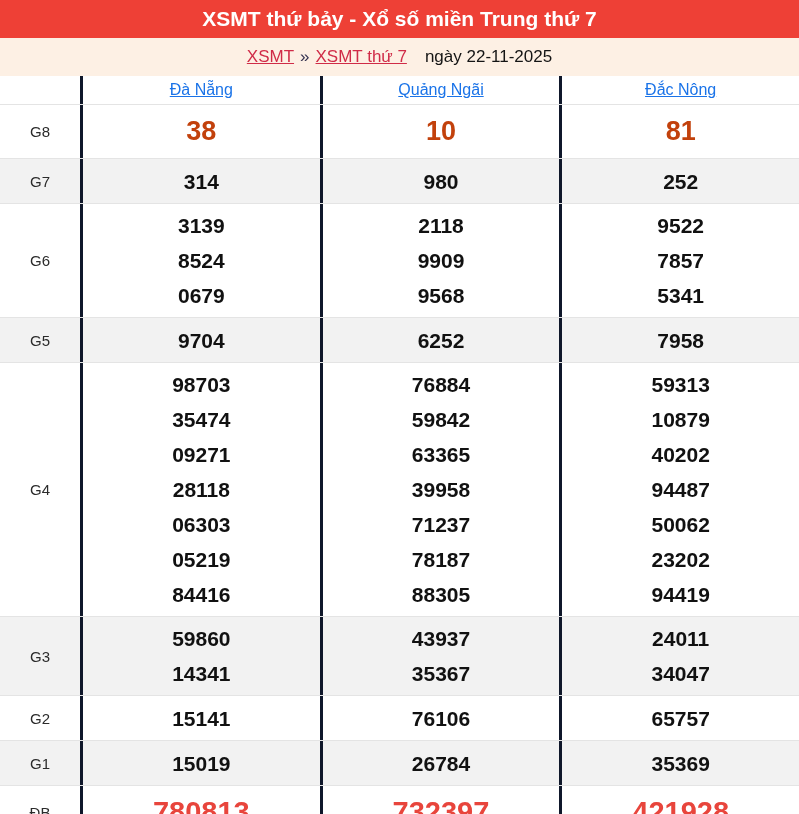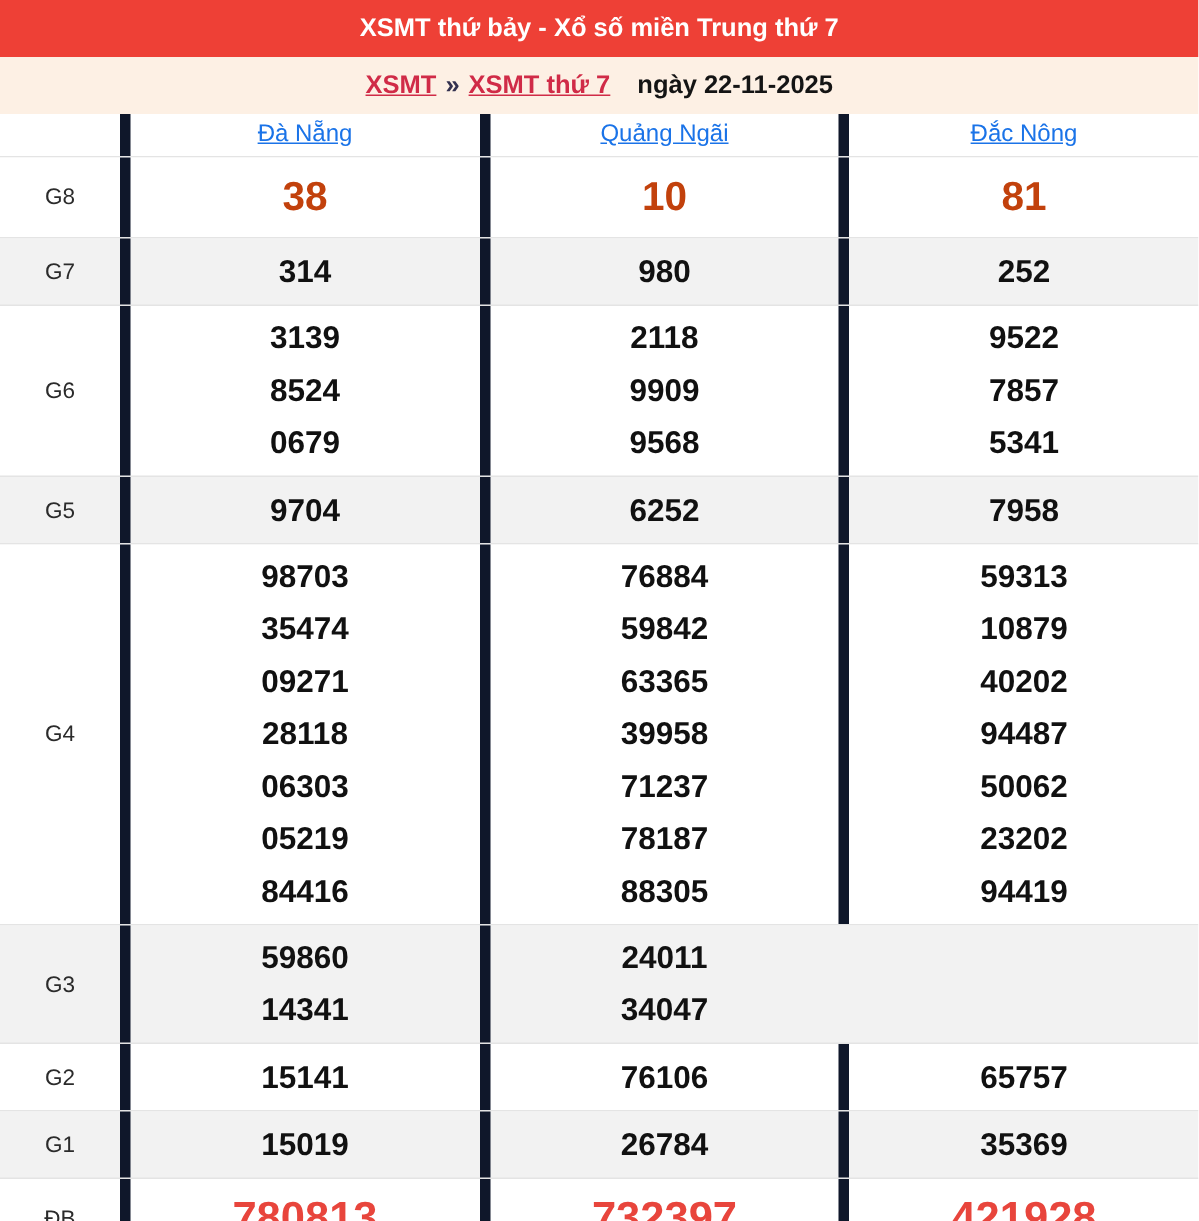--- a/index.html
+++ b/index.html
@@ -10,28 +10,28 @@
     font-family: "Liberation Sans", sans-serif;
     color: #1c1c1c;
   }
   
   .topbar {
     background: #ee4036;
     height: 38px;
     display: flex; align-items: center; justify-content: center;
   }
   .topbar .title {
-    color: #ffffff; font-size: 17px; font-weight: bold; margin: 0;
+    color: #ffffff; font-size: 21px; font-weight: bold; margin: 0;
   }
   
   .crumbbar {
     background: #fdf0e4;
     height: 38px;
     display: flex; align-items: center; justify-content: center;
-    font-size: 17px; font-weight: bold; color: #141414;
+    font-size: 17px; font-weight: normal; color: #141414;
     white-space: pre;
   }
   .crumbbar a { color: #d02b47; text-decoration: underline; cursor: pointer; }
   .crumbbar .sep { color: #33314f; padding: 0 6px; }
   .crumbbar .date { margin-left: 18px; }
 
   
   .results { width: 799px; }
   .row {
     display: grid;
@@ -39,21 +39,21 @@
     border-bottom: 1px solid #e4e4e4;
     background: #ffffff;
   }
   .row.stripe { background: #f2f2f2; }
   .cell {
     display: flex; flex-direction: column;
     align-items: center; justify-content: center;
     min-height: 44px;
     padding: 2px 0;
   }
-  .data-cell { border-left: 7px solid #0f172a; }
+  .data-cell { border-left: 3px solid #0f172a; }
   .label-cell {
     font-size: 15px; color: #2b2b2b; font-weight: normal;
   }
   
   .head-row .cell { min-height: 28px; padding: 1px 0; }
   .head-row a {
     color: #1a73e8; font-size: 16px; text-decoration: underline; cursor: pointer;
   }
   
   .val {
@@ -181,20 +181,24 @@
     </div>
   </div>
 
   <div class="row stripe row-multi">
     <div class="cell label-cell">G3</div>
     <div class="cell data-cell">
       <div class="val">59860</div>
       <div class="val">14341</div>
     </div>
     <div class="cell data-cell">
+      <div class="val">43937</div>
+      <div class="val">35367</div>
+    </div>
+    <div class="cell data-cell">
       <div class="val">24011</div>
       <div class="val">34047</div>
     </div>
   </div>
 
   <div class="row">
     <div class="cell label-cell">G2</div>
     <div class="cell data-cell">
         <div class="val">15141</div>
       </div>

